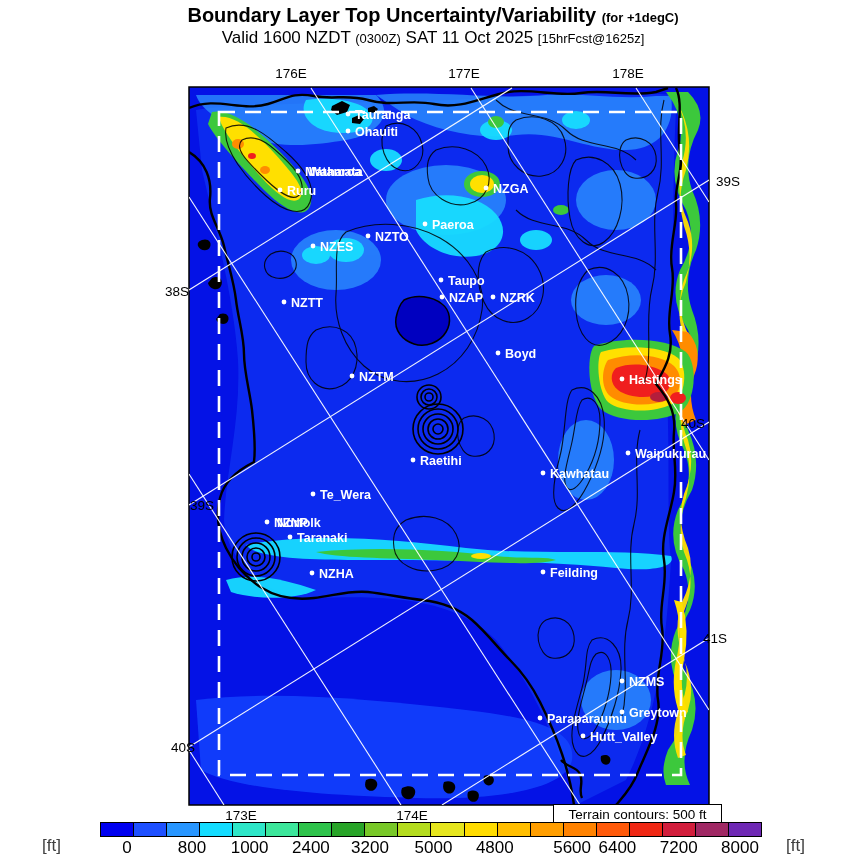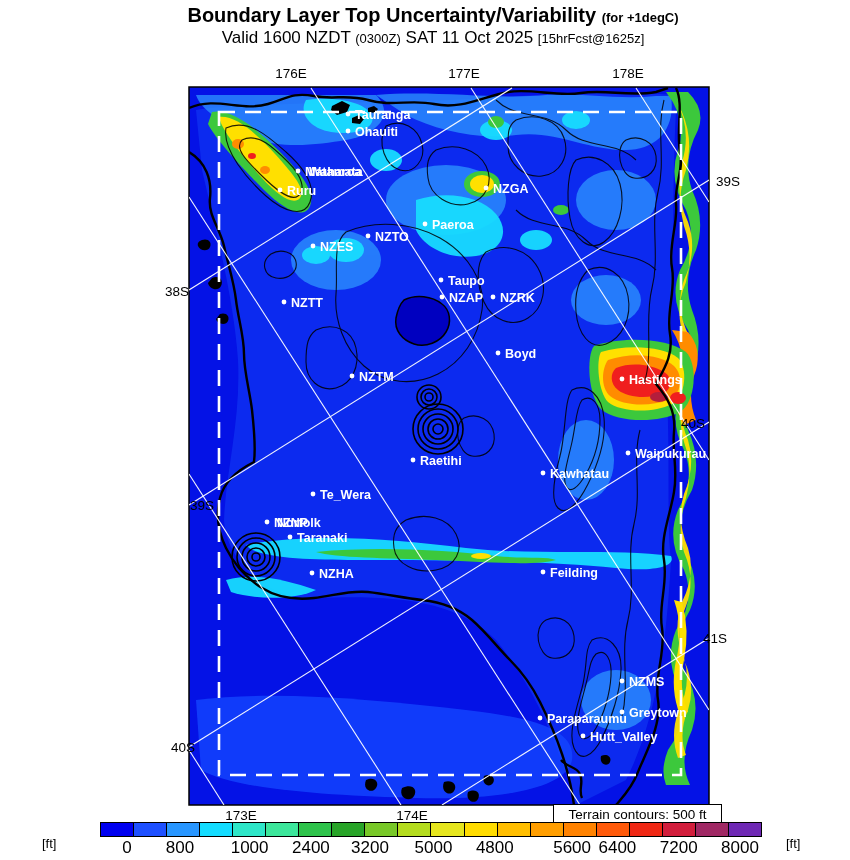--- a/index.html
+++ b/index.html
@@ -16,21 +16,21 @@
   .place-label{font-size:12.5px;font-weight:bold;fill:#ffffff;}
   #terrain-note{position:absolute;left:553px;top:804px;width:167px;height:20px;
       background:#fff;border:1.5px solid #000;color:#000;font-size:13.5px;
       text-align:center;line-height:20px;}
   #colorbar{position:absolute;left:100px;top:822px;width:660px;height:13px;
       border:1.5px solid #000;display:flex;}
   #colorbar .seg{flex:1;border-left:1px solid #000;}
   #colorbar .seg:first-child{border-left:none;}
   .cb-tick{position:absolute;top:838px;transform:translateX(-50%);
       font-size:17px;color:#000;}
-  .cb-unit{position:absolute;top:836px;font-size:13px;color:#000000;}
+  .cb-unit{position:absolute;top:836px;font-size:17px;color:#404040;}
 </style>
 </head>
 <body>
 
 <div id="page">
 
   <div class="hdr" id="title-line">
     <span>Boundary Layer Top Uncertainty/Variability</span>
     <span class="small">(for +1degC)</span>
   </div>
@@ -281,21 +281,21 @@
       <div class="seg" style="background: rgb(255, 90, 10);"></div>
       <div class="seg" style="background: rgb(240, 40, 20);"></div>
       <div class="seg" style="background: rgb(210, 30, 60);"></div>
       <div class="seg" style="background: rgb(160, 40, 100);"></div>
       <div class="seg" style="background: rgb(110, 40, 180);"></div>
     </div>
   <div class="cb-unit" style="left:42px;">[ft]</div>
   <div class="cb-unit" style="left:786px;">[ft]</div>
   <div id="cb-ticks">
       <div class="cb-tick" style="left: 127px;">0</div>
-      <div class="cb-tick" style="left: 180px;">800</div>
+      <div class="cb-tick" style="left: 192px;">800</div>
       <div class="cb-tick" style="left: 249.6px;">1000</div>
       <div class="cb-tick" style="left: 310.9px;">2400</div>
       <div class="cb-tick" style="left: 370px;">3200</div>
       <div class="cb-tick" style="left: 433.5px;">5000</div>
       <div class="cb-tick" style="left: 494.8px;">4800</div>
       <div class="cb-tick" style="left: 556.1px; margin-left: 16px;">5600</div>
       <div class="cb-tick" style="left: 617.4px;">6400</div>
       <div class="cb-tick" style="left: 678.7px;">7200</div>
       <div class="cb-tick" style="left: 740px;">8000</div>
     </div>

